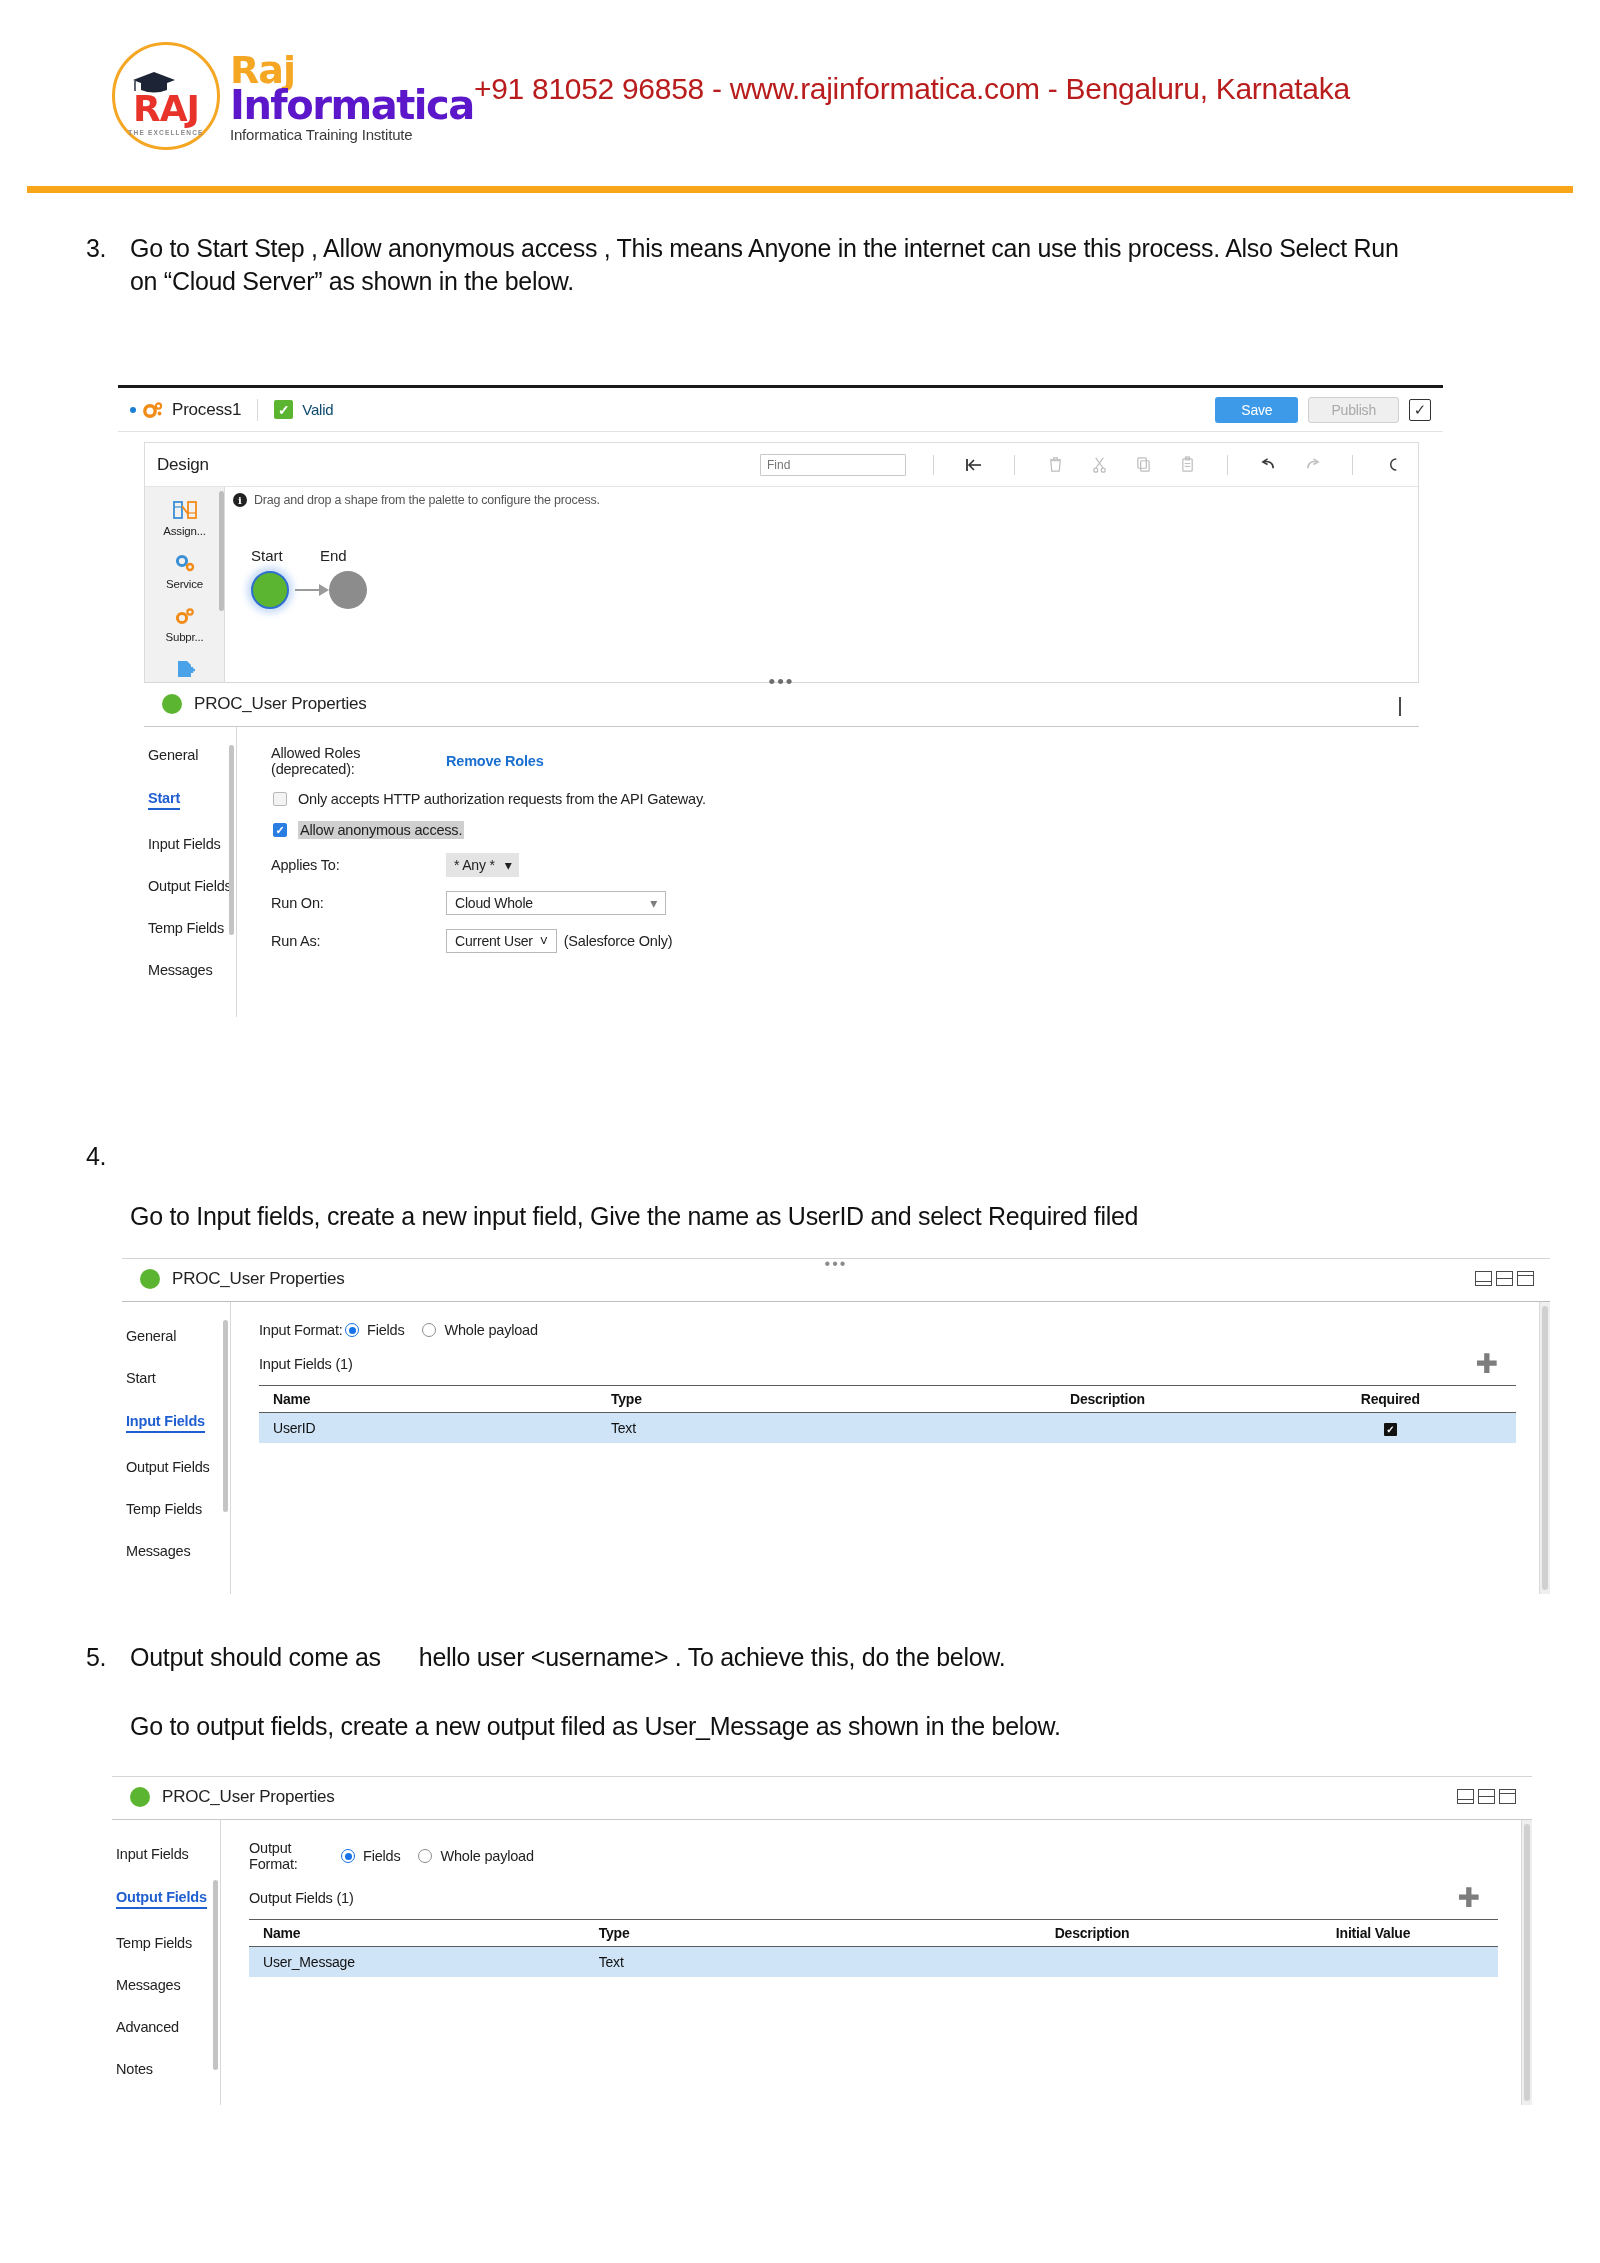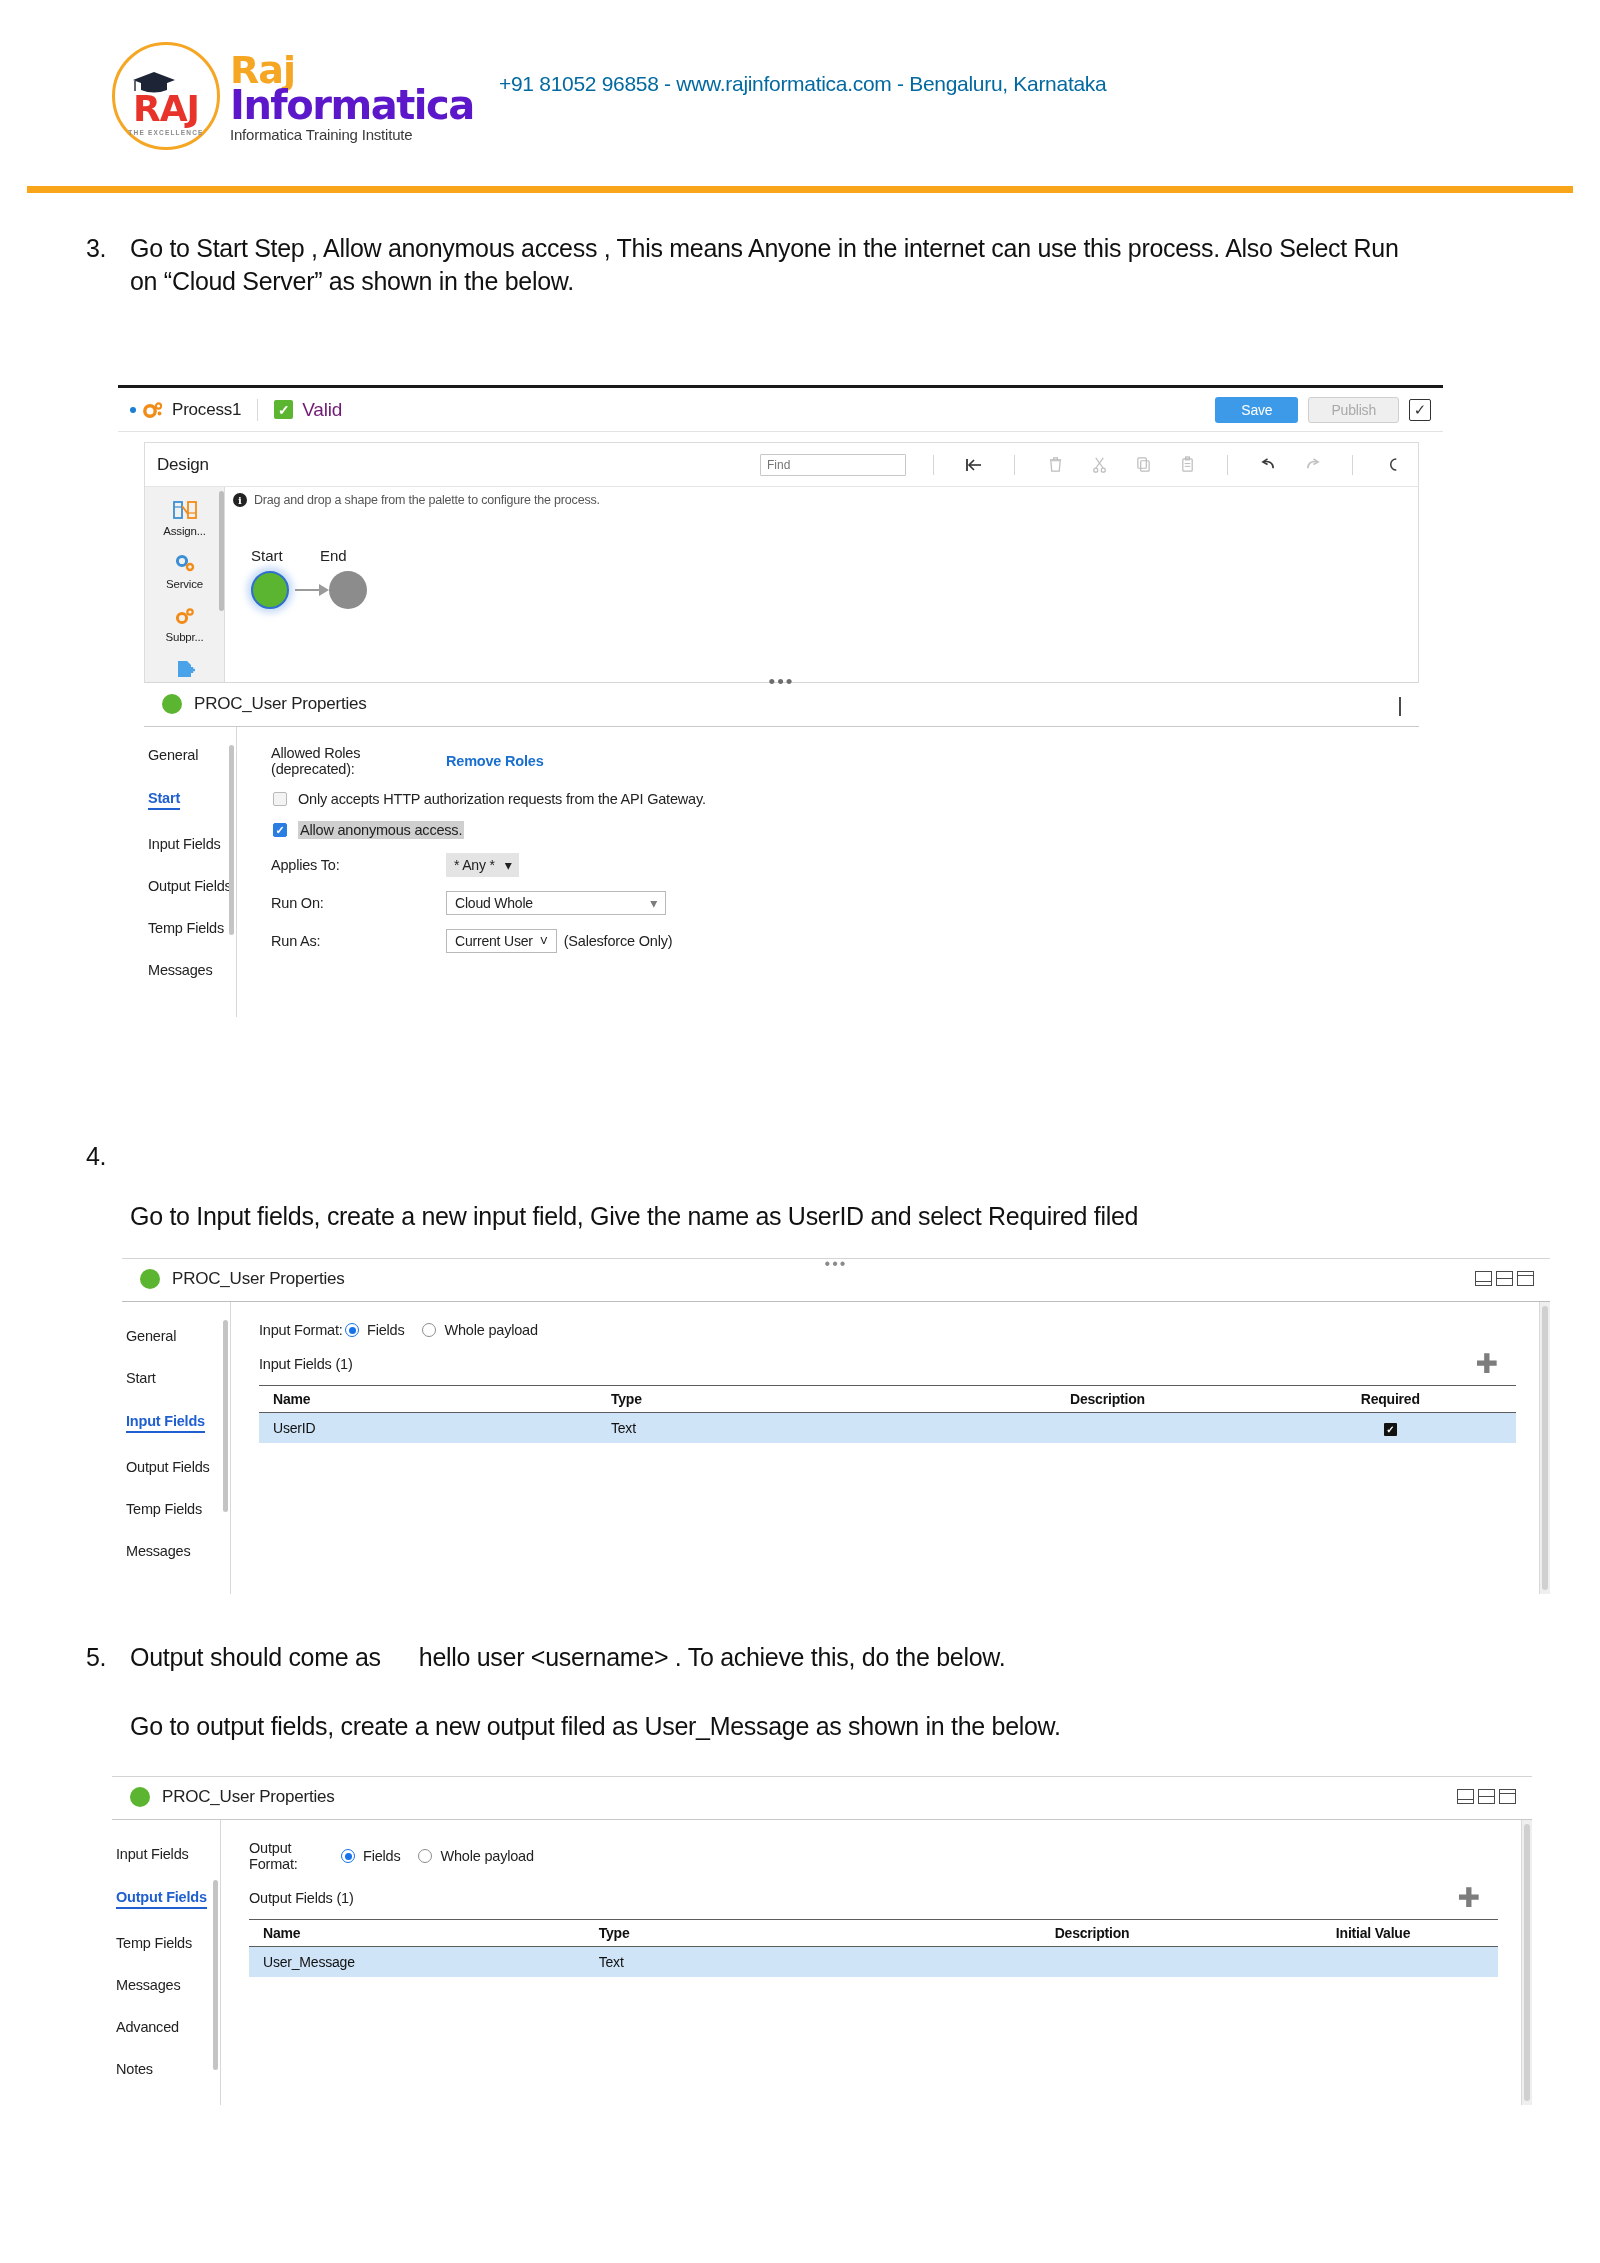--- a/index.html
+++ b/index.html
@@ -50,22 +50,22 @@
   .logo-text .l2{
     font-family:"DejaVu Sans", sans-serif;
     font-size:40px; font-weight:bold; color:#5b17c9; letter-spacing:-1.5px;
     display:block;
   }
   .logo-text .l3{
     font-size:15px; color:#3a3a3a; display:block; margin-top:2px;
     letter-spacing:-0.2px;
   }
   .contact-line{
-    position:absolute; left:499px; top:72px;
-    font-size:21px; color:#0369a1; letter-spacing:-0.3px;
+    position:absolute; left:474px; top:72px;
+    font-size:30px; color:#b91c1c; letter-spacing:-0.3px;
     white-space:nowrap;
   }
   .orange-rule{
     position:absolute; left:27px; top:186px; width:1546px; height:7px;
     background:#f9a51a;
   }
 
   
   .step{
     position:absolute;
@@ -96,21 +96,21 @@
   }
   .proc-dot{ width:6px;height:6px;border-radius:50%;background:#1b7fd4;margin-right:6px;}
   .gear-mini{ width:22px;height:20px;position:relative;margin-right:8px;}
   .proc-name{ font-size:17px; color:#222; letter-spacing:-0.2px;}
   .vsep{ width:1px;height:22px;background:#d8d8d8;margin:0 16px;}
   .valid-chk{
     width:19px;height:19px;background:#5cb531;border-radius:2px;
     display:inline-flex;align-items:center;justify-content:center;
     color:#fff;font-size:14px;line-height:1;font-weight:bold;
   }
-  .valid-txt{ font-size:19px;color:#701a75;margin-left:9px;letter-spacing:-0.2px;}
+  .valid-txt{ font-size:15px;color:#0c4a6e;margin-left:9px;letter-spacing:-0.2px;}
   .s1-right{ margin-left:auto; display:flex; align-items:center; gap:10px; }
   .btn-save{
     background:#3d9ae8;color:#fff;border:none;border-radius:3px;
     font-size:14px;padding:5px 26px;font-family:inherit;letter-spacing:-0.2px;
   }
   .btn-publish{
     background:#efefef;color:#a9a9a9;border:1px solid #cfcfcf;border-radius:3px;
     font-size:14px;padding:4px 22px;font-family:inherit;letter-spacing:-0.2px;
   }
   .chk-box-out{

